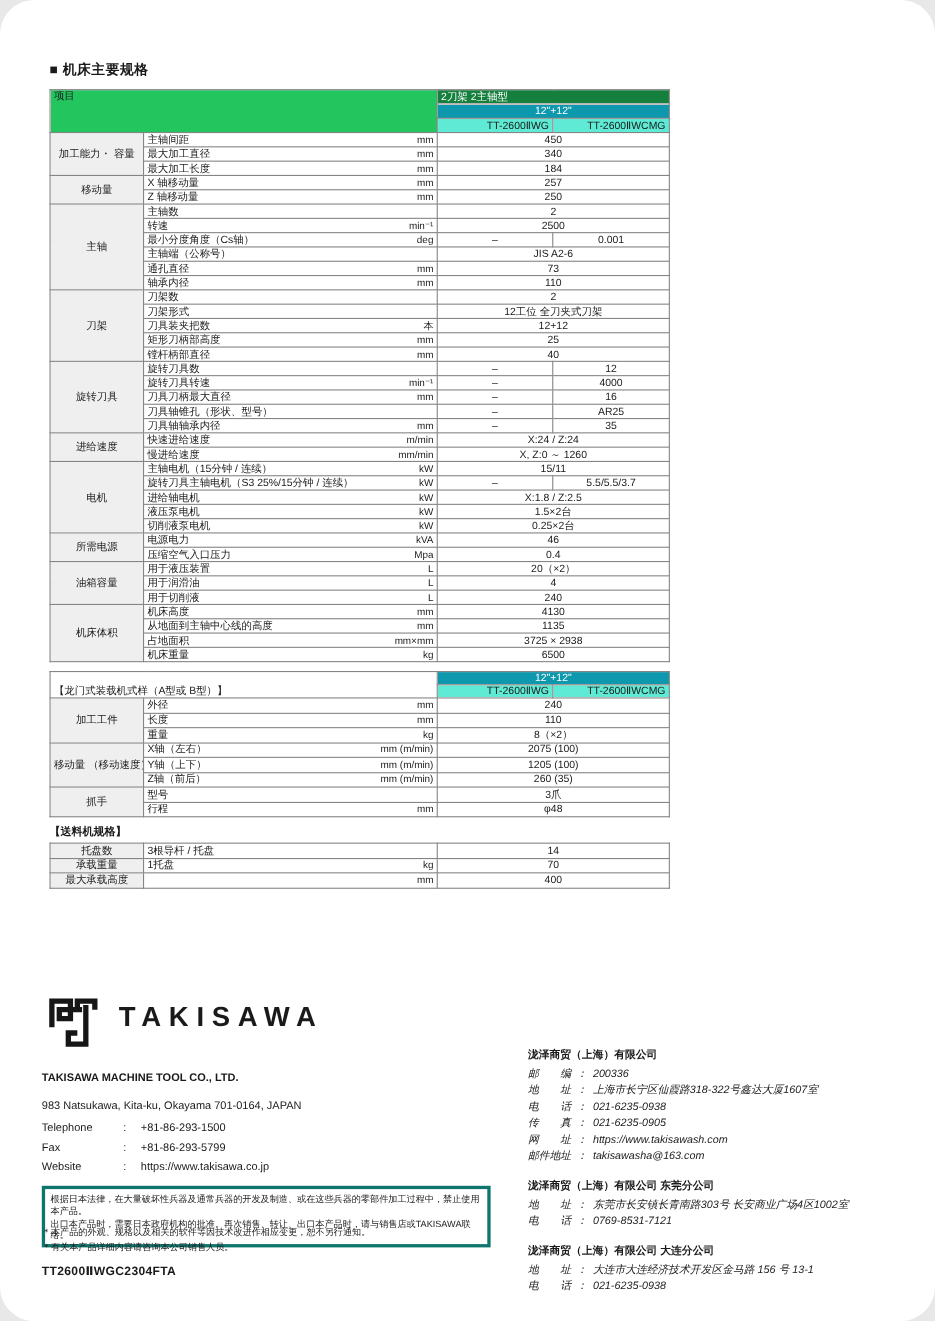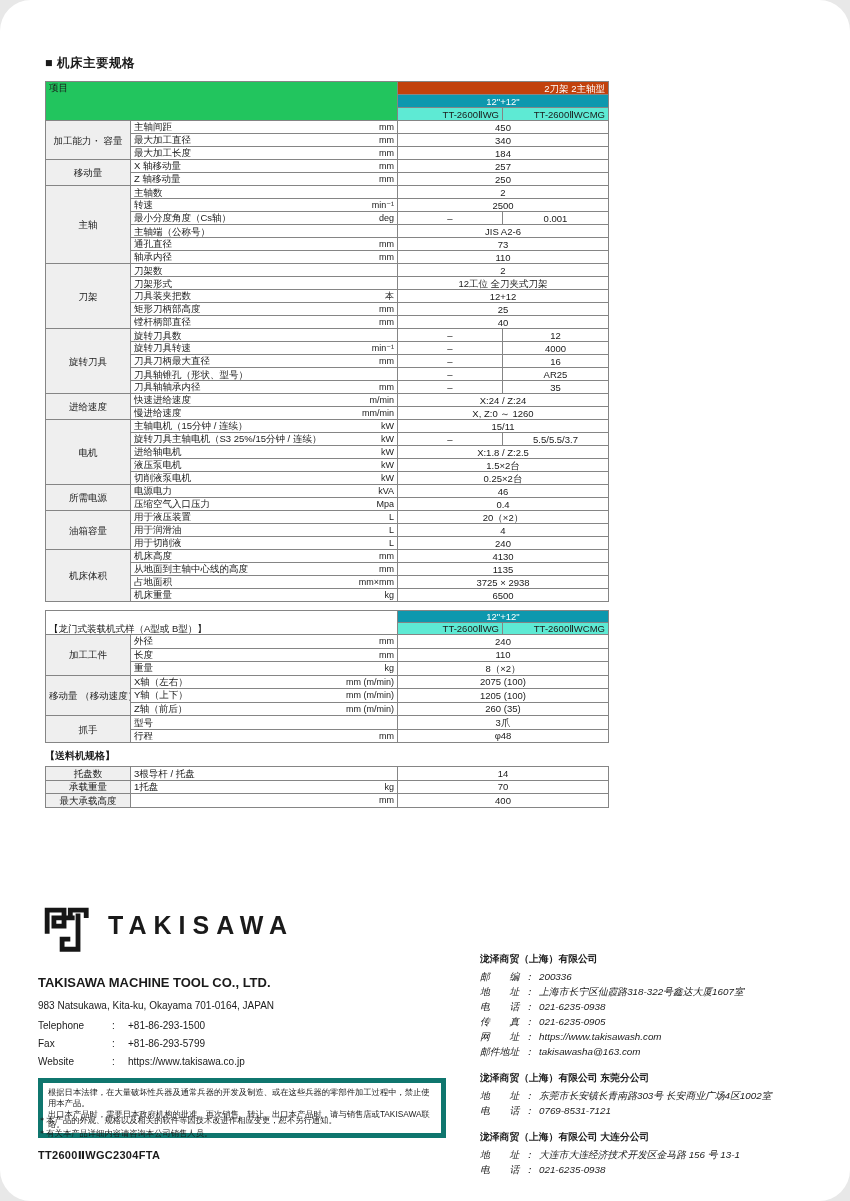--- a/index.html
+++ b/index.html
@@ -9,21 +9,21 @@
 
   .content { position:absolute; left:45px; top:55px; width:563px; }
   .title { font-size:12.5px; font-weight:bold; margin-bottom:9px; letter-spacing:0.5px; }
 
   table.spec { border-collapse:collapse; table-layout:fixed; width:563px; }
   table.spec th, table.spec td {
     border:1px solid #858585; font-size:9.5px; line-height:11px; height:13px;
     padding:0 3px; font-weight:normal; overflow:hidden; white-space:nowrap;
   }
   th.item-hdr  { background:#22c55e; text-align:left; vertical-align:top; padding:3px 5px; }
-  th.hdr-group { background:#c2410c; color:#ffffff; text-align:right; }
+  th.hdr-group { background:#15803d; color:#ffffff; text-align:left; }
   th.hdr-size  { background:#0d98ae; color:#ffffff; text-align:center; font-weight:bold; }
   th.hdr-model { background:#5eead4; text-align:right; }
   th.category  { background:#efefef; text-align:center; white-space:pre-line; line-height:10.5px; }
   td.item      { text-align:left; }
   .item-flex   { display:flex; justify-content:space-between; align-items:baseline;text-align:center; }
   .unit        { font-size:9px; padding-left:4px; }
   td.value     { text-align:center; }
 
   table.loader { margin-top:8px; }
   table.loader th, table.loader td { height:13.5px; }
@@ -31,27 +31,27 @@
                   font-weight:bold; font-size:10px; padding:0 0 2px 0; }
   table.loader thead th.hdr-size, table.loader thead th.hdr-model { height:12px; }
 
   .feeder-label { font-weight:bold; font-size:10px; margin:6px 0 3px; }
   table.feeder th, table.feeder td { height:13.5px;margin-left:38px; }
 
   
   .logo-row { position:absolute; left:38px; top:901px; display:flex; align-items:flex-end; }
   .logo-mark { display:block; }
   .wordmark { font-size:25px; font-weight:bold; letter-spacing:7px; margin-left:16px; margin-bottom:15px; }
-  .company-name { position:absolute; left:38px; top:975px; font-size:13px; font-weight:bold; }
+  .company-name { position:absolute; left:38px; top:975px; font-size:10px; font-weight:bold; }
   .jp-address { position:absolute; left:38px; top:1000px; font-size:10px; }
   .jp-contacts { position:absolute; left:38px; top:1016px; font-size:10px; }
   .jp-line { display:flex; height:18px; align-items:center; }
   .jp-label { width:74px; }
   .jp-sep { width:16px; }
-  .warning-box { position:absolute; left:38px; top:1078px; width:408px; border:5px solid #0f766e;
+  .warning-box { position:absolute; left:38px; top:1078px; width:408px; border:3px solid #0f766e;
                  padding:4px 5px 3px; font-size:8.3px; line-height:10.8px; }
   .notes { position:absolute; left:38px; top:1114px; font-size:8.3px; line-height:13px; }
   .doc-code { position:absolute; left:38px; top:1149px; font-size:11px; letter-spacing:0.3px;font-weight:bold; }
 
   
   .cn-contacts { position:absolute; left:480px; top:953px; width:364px; font-size:9.8px; }
   .cn-block { margin-bottom:13px; }
   .cn-company { font-weight:bold; margin-bottom:3px; }
   .cn-line { display:flex; line-height:15px; white-space:nowrap;font-style:italic; }
   .cn-label { white-space:pre; }

